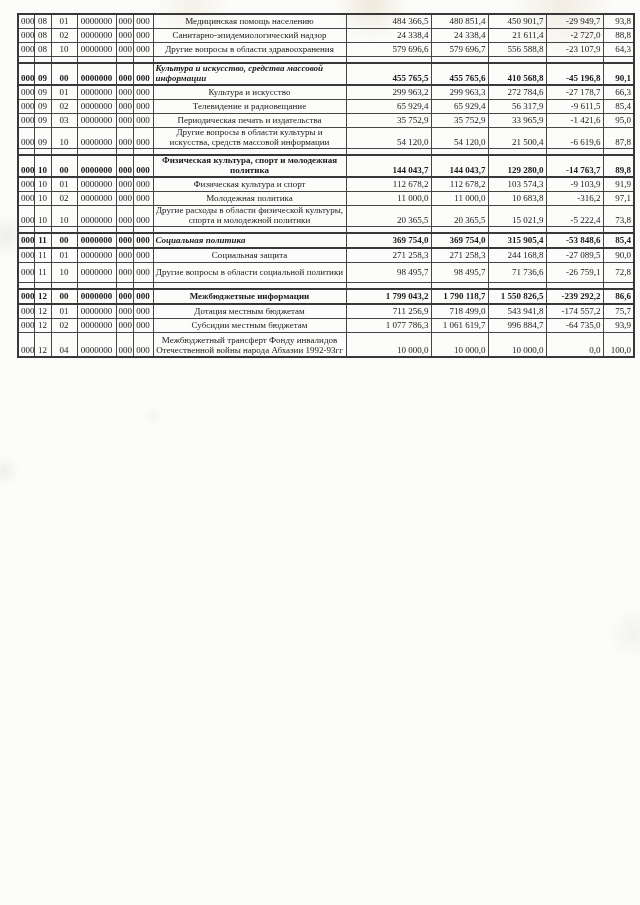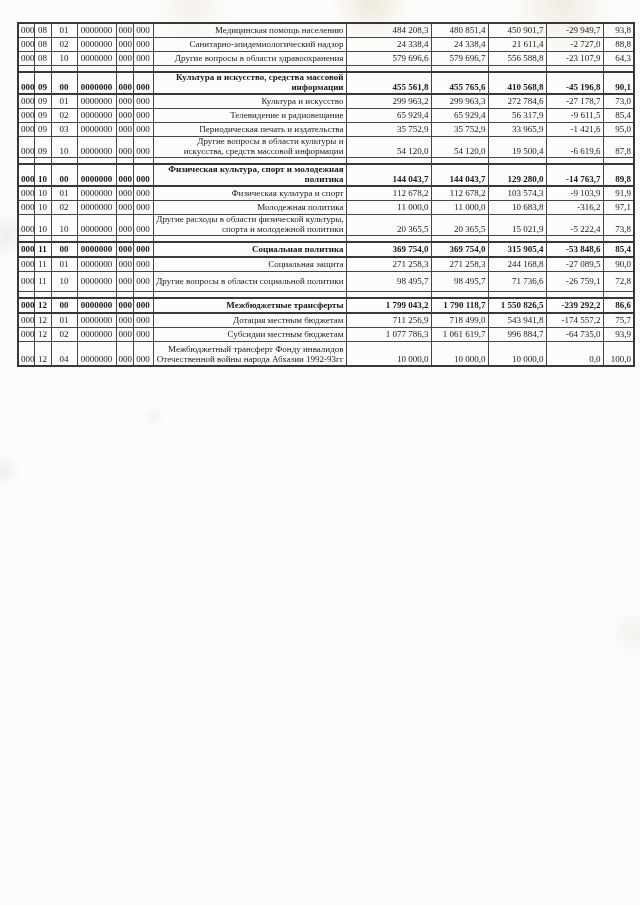--- a/index.html
+++ b/index.html
@@ -15,54 +15,54 @@
     position: absolute; inset: 0; pointer-events: none;
     background-image:
       radial-gradient(circle at 58% 0.4%, rgba(222,210,180,0.45), rgba(222,210,180,0) 4%),
       radial-gradient(circle at 88% 0.6%, rgba(224,214,188,0.40), rgba(224,214,188,0) 5%),
       radial-gradient(circle at 30% 0.3%, rgba(228,220,198,0.35), rgba(228,220,198,0) 4%),
       radial-gradient(circle at 1% 26%, rgba(205,205,200,0.30), rgba(205,205,200,0) 2.5%),
       radial-gradient(circle at 0.6% 52%, rgba(205,205,200,0.28), rgba(205,205,200,0) 2%),
       radial-gradient(circle at 99% 70%, rgba(215,212,205,0.25), rgba(215,212,205,0) 3%),
       radial-gradient(circle at 24% 46%, rgba(210,208,200,0.18), rgba(210,208,200,0) 1.5%);
   }
-  .sheet { position: absolute; left: 17px; top: 22px; }
+  .sheet { position: absolute; left: 17px; top: 13px; }
 
   table.budget {
     border-collapse: collapse;
     table-layout: fixed;
     width: 616px;
     border: 2px solid #383838;
   }
   table.budget td {
     border: 1px solid #454545;
     font-size: 9px;
     line-height: 9.5px;
     color: #1a1a1a;
     padding: 0 2px;
     overflow: hidden;
     vertical-align: middle;
     height: 13px;
   }
   td.code { text-align: center; white-space: nowrap; font-size: 8.5px; letter-spacing: 0; }
-  td.desc { text-align: right; padding-left: 3px; padding-right: 3px; }
+  td.desc { text-align: center; padding-left: 3px; padding-right: 3px; }
   td.num  { text-align: right; white-space: nowrap; padding-right: 3px; }
 
   tr.spacer td { height: 5px; padding: 0; }
 
   tr.lines2 td { height: 19px; vertical-align: bottom; padding-bottom: 1px; }
   tr.tall td { height: 19px; }
   tr.lines2.tall td { height: 22px; }
 
   tr.section td {
     font-weight: bold;
     border-top: 2px solid #383838;
     border-bottom: 2px solid #383838;
   }
-  tr.align-center td.desc { text-align: right; }
+  tr.align-center td.desc { text-align: left; font-style: italic; }
 </style>
 </head>
 <body>
 
 <div class="paper-noise"></div>
 
 <div class="sheet">
   <table class="budget">
     <colgroup>
       <col style="width:16px">
@@ -80,21 +80,21 @@
     </colgroup>
     <tbody>
         <tr class="data">
           <td class="code">000</td>
           <td class="code">08</td>
           <td class="code">01</td>
           <td class="code">0000000</td>
           <td class="code">000</td>
           <td class="code">000</td>
           <td class="desc">Медицинская помощь населению</td>
-          <td class="num">484 208,3</td>
+          <td class="num">484 366,5</td>
           <td class="num">480 851,4</td>
           <td class="num">450 901,7</td>
           <td class="num">-29 949,7</td>
           <td class="num">93,8</td>
         </tr>
         <tr class="data">
           <td class="code">000</td>
           <td class="code">08</td>
           <td class="code">02</td>
           <td class="code">0000000</td>
@@ -136,39 +136,39 @@
           <td></td>
         </tr>
         <tr class="section lines2 align-center">
           <td class="code">000</td>
           <td class="code">09</td>
           <td class="code">00</td>
           <td class="code">0000000</td>
           <td class="code">000</td>
           <td class="code">000</td>
           <td class="desc">Культура и искусство, средства массовой информации</td>
-          <td class="num">455 561,8</td>
+          <td class="num">455 765,5</td>
           <td class="num">455 765,6</td>
           <td class="num">410 568,8</td>
           <td class="num">-45 196,8</td>
           <td class="num">90,1</td>
         </tr>
         <tr class="data">
           <td class="code">000</td>
           <td class="code">09</td>
           <td class="code">01</td>
           <td class="code">0000000</td>
           <td class="code">000</td>
           <td class="code">000</td>
           <td class="desc">Культура и искусство</td>
           <td class="num">299 963,2</td>
           <td class="num">299 963,3</td>
           <td class="num">272 784,6</td>
           <td class="num">-27 178,7</td>
-          <td class="num">73,0</td>
+          <td class="num">66,3</td>
         </tr>
         <tr class="data">
           <td class="code">000</td>
           <td class="code">09</td>
           <td class="code">02</td>
           <td class="code">0000000</td>
           <td class="code">000</td>
           <td class="code">000</td>
           <td class="desc">Телевидение и радиовещание</td>
           <td class="num">65 929,4</td>
@@ -194,21 +194,21 @@
         <tr class="data lines2">
           <td class="code">000</td>
           <td class="code">09</td>
           <td class="code">10</td>
           <td class="code">0000000</td>
           <td class="code">000</td>
           <td class="code">000</td>
           <td class="desc">Другие вопросы в области культуры и искусства, средств массовой информации</td>
           <td class="num">54 120,0</td>
           <td class="num">54 120,0</td>
-          <td class="num">19 500,4</td>
+          <td class="num">21 500,4</td>
           <td class="num">-6 619,6</td>
           <td class="num">87,8</td>
         </tr>
         <tr class="spacer">
           <td></td>
           <td></td>
           <td></td>
           <td></td>
           <td></td>
           <td></td>
@@ -345,21 +345,21 @@
           <td></td>
           <td></td>
         </tr>
         <tr class="section align-left">
           <td class="code">000</td>
           <td class="code">12</td>
           <td class="code">00</td>
           <td class="code">0000000</td>
           <td class="code">000</td>
           <td class="code">000</td>
-          <td class="desc">Межбюджетные трансферты</td>
+          <td class="desc">Межбюджетные информации</td>
           <td class="num">1 799 043,2</td>
           <td class="num">1 790 118,7</td>
           <td class="num">1 550 826,5</td>
           <td class="num">-239 292,2</td>
           <td class="num">86,6</td>
         </tr>
         <tr class="data">
           <td class="code">000</td>
           <td class="code">12</td>
           <td class="code">01</td>

